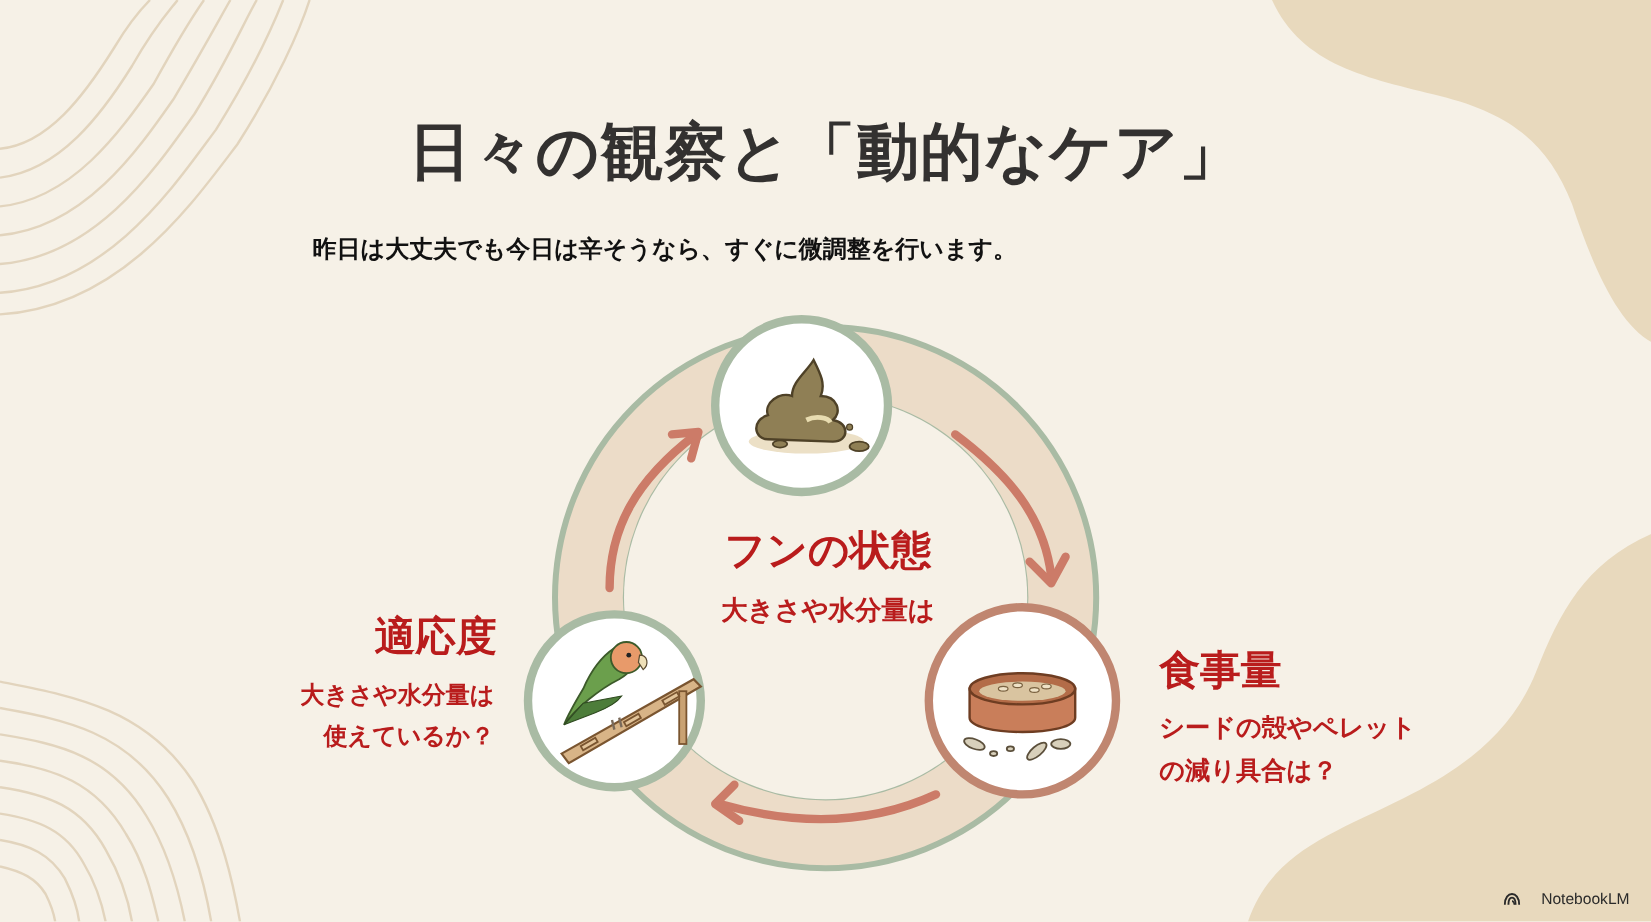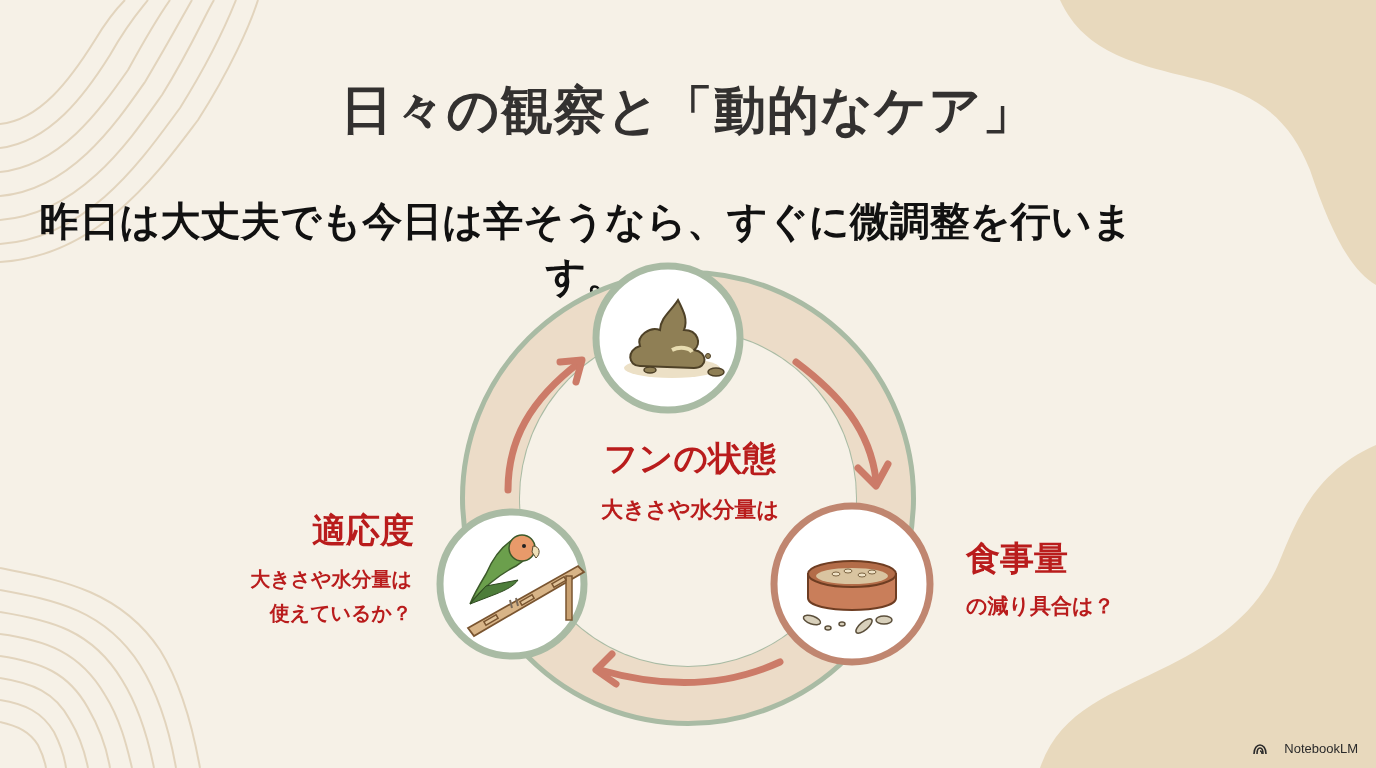--- a/index.html
+++ b/index.html
@@ -4,26 +4,26 @@
   <style>
     html, body { margin: 0; padding: 0; }
     body {
       width: 1376px; height: 768px; overflow: hidden; position: relative;
       background: #f6f1e7;
       font-family: "DejaVu Sans", "Liberation Sans", sans-serif;
       color: #1c1c1c;
     }
     .bg-svg { position: absolute; left: 0; top: 0; width: 1376px; height: 768px; }
     .title {
-      position: absolute; left: 0; top: 76px; width: 1376px; text-align: center;
+      position: absolute; left: 0; top: 92px; width: 1376px; text-align: center;
       font-size: 52px; font-weight: bold; color: #333130; letter-spacing: 1px;
     }
     .subtitle {
       position: absolute; left: 0; top: 194px; width: 1108px; text-align: center;
-      font-size: 40px; font-weight: bold; color: #111; letter-spacing: 0px; padding-left: 32px;
+      font-size: 20px; font-weight: bold; color: #111; letter-spacing: 0px;
     }
     .diagram { position: absolute; left: 0; top: 0; width: 1376px; height: 768px; }
     .node-label { position: absolute; font-weight: bold; color: #b91c1c; }
     .center-title { left: 540px; top: 436px; width: 300px; text-align: center; font-size: 34px; }
     .center-desc { left: 540px; top: 492px; width: 300px; text-align: center; font-size: 22px; line-height: 36px; }
     .left-title { left: 180px; top: 508px; width: 234px; text-align: right; font-size: 34px; font-family: Liberation Mono, monospace; }
     .left-desc { left: 150px; top: 562px; width: 262px; text-align: right; font-size: 20px; line-height: 34px; }
     .right-title { left: 966px; top: 536px; width: 240px; text-align: left; font-size: 34px; }
     .right-desc { left: 966px; top: 588px; width: 280px; text-align: left; font-size: 21px; line-height: 36px; }
     .brand {
@@ -142,20 +142,21 @@
   </g>
 </svg>
 
 <div class="node-label center-title">フンの状態</div>
 <div class="node-label center-desc">
   <div>大きさや水分量は</div>
 </div>
 
 <div class="node-label right-title">食事量</div>
 <div class="node-label right-desc">
+  <div>シードの殻やペレット</div>
   <div>の減り具合は？</div>
 </div>
 
 <div class="node-label left-title">適応度</div>
 <div class="node-label left-desc">
   <div>大きさや水分量は</div>
   <div>使えているか？</div>
 </div>
 
 <div class="brand">

